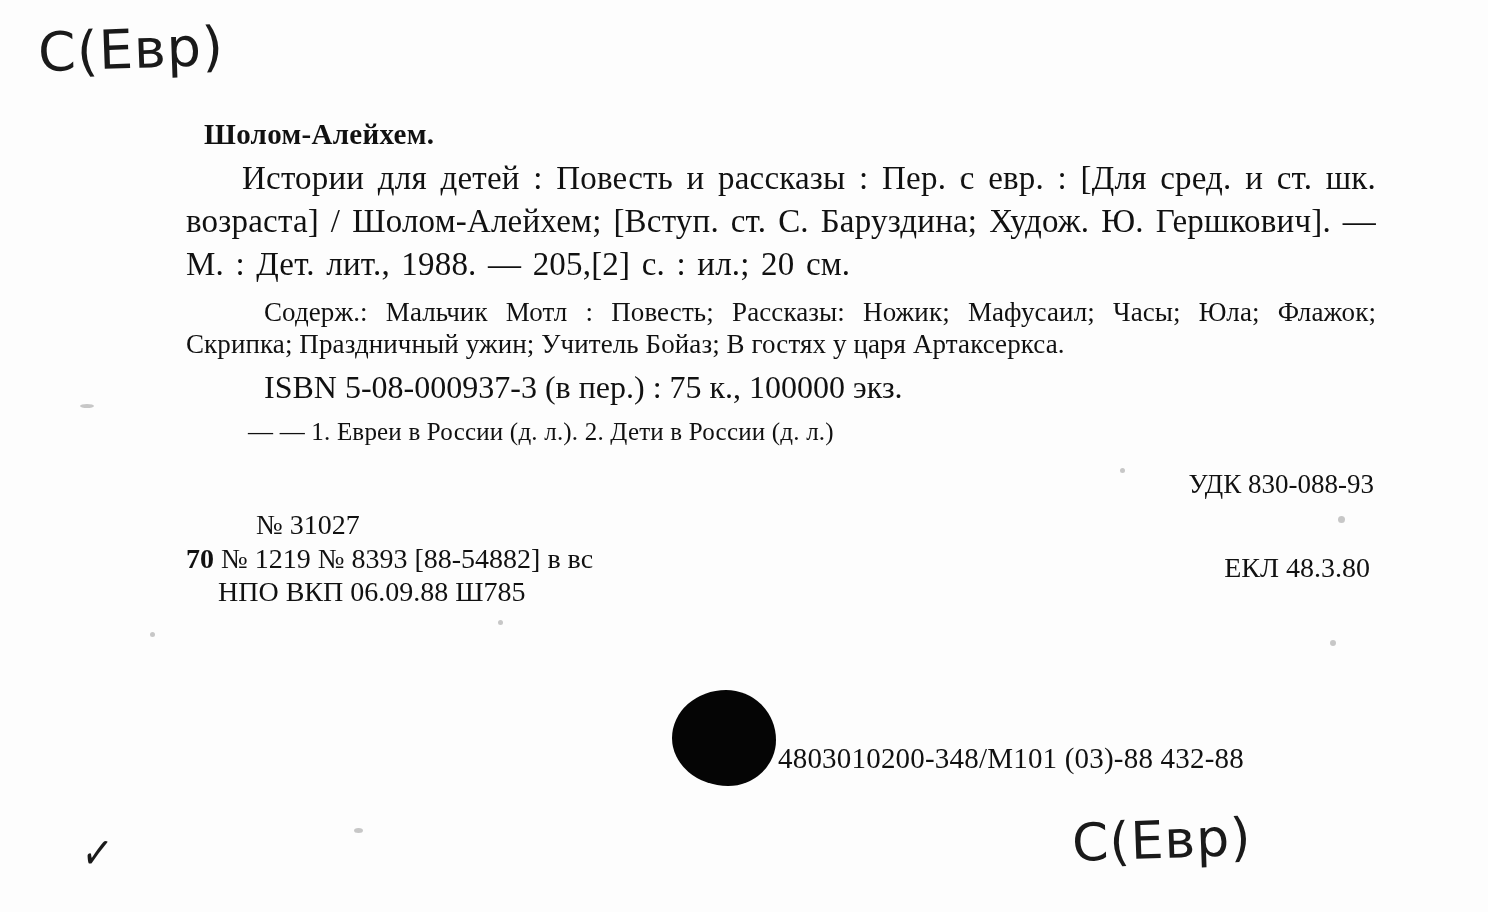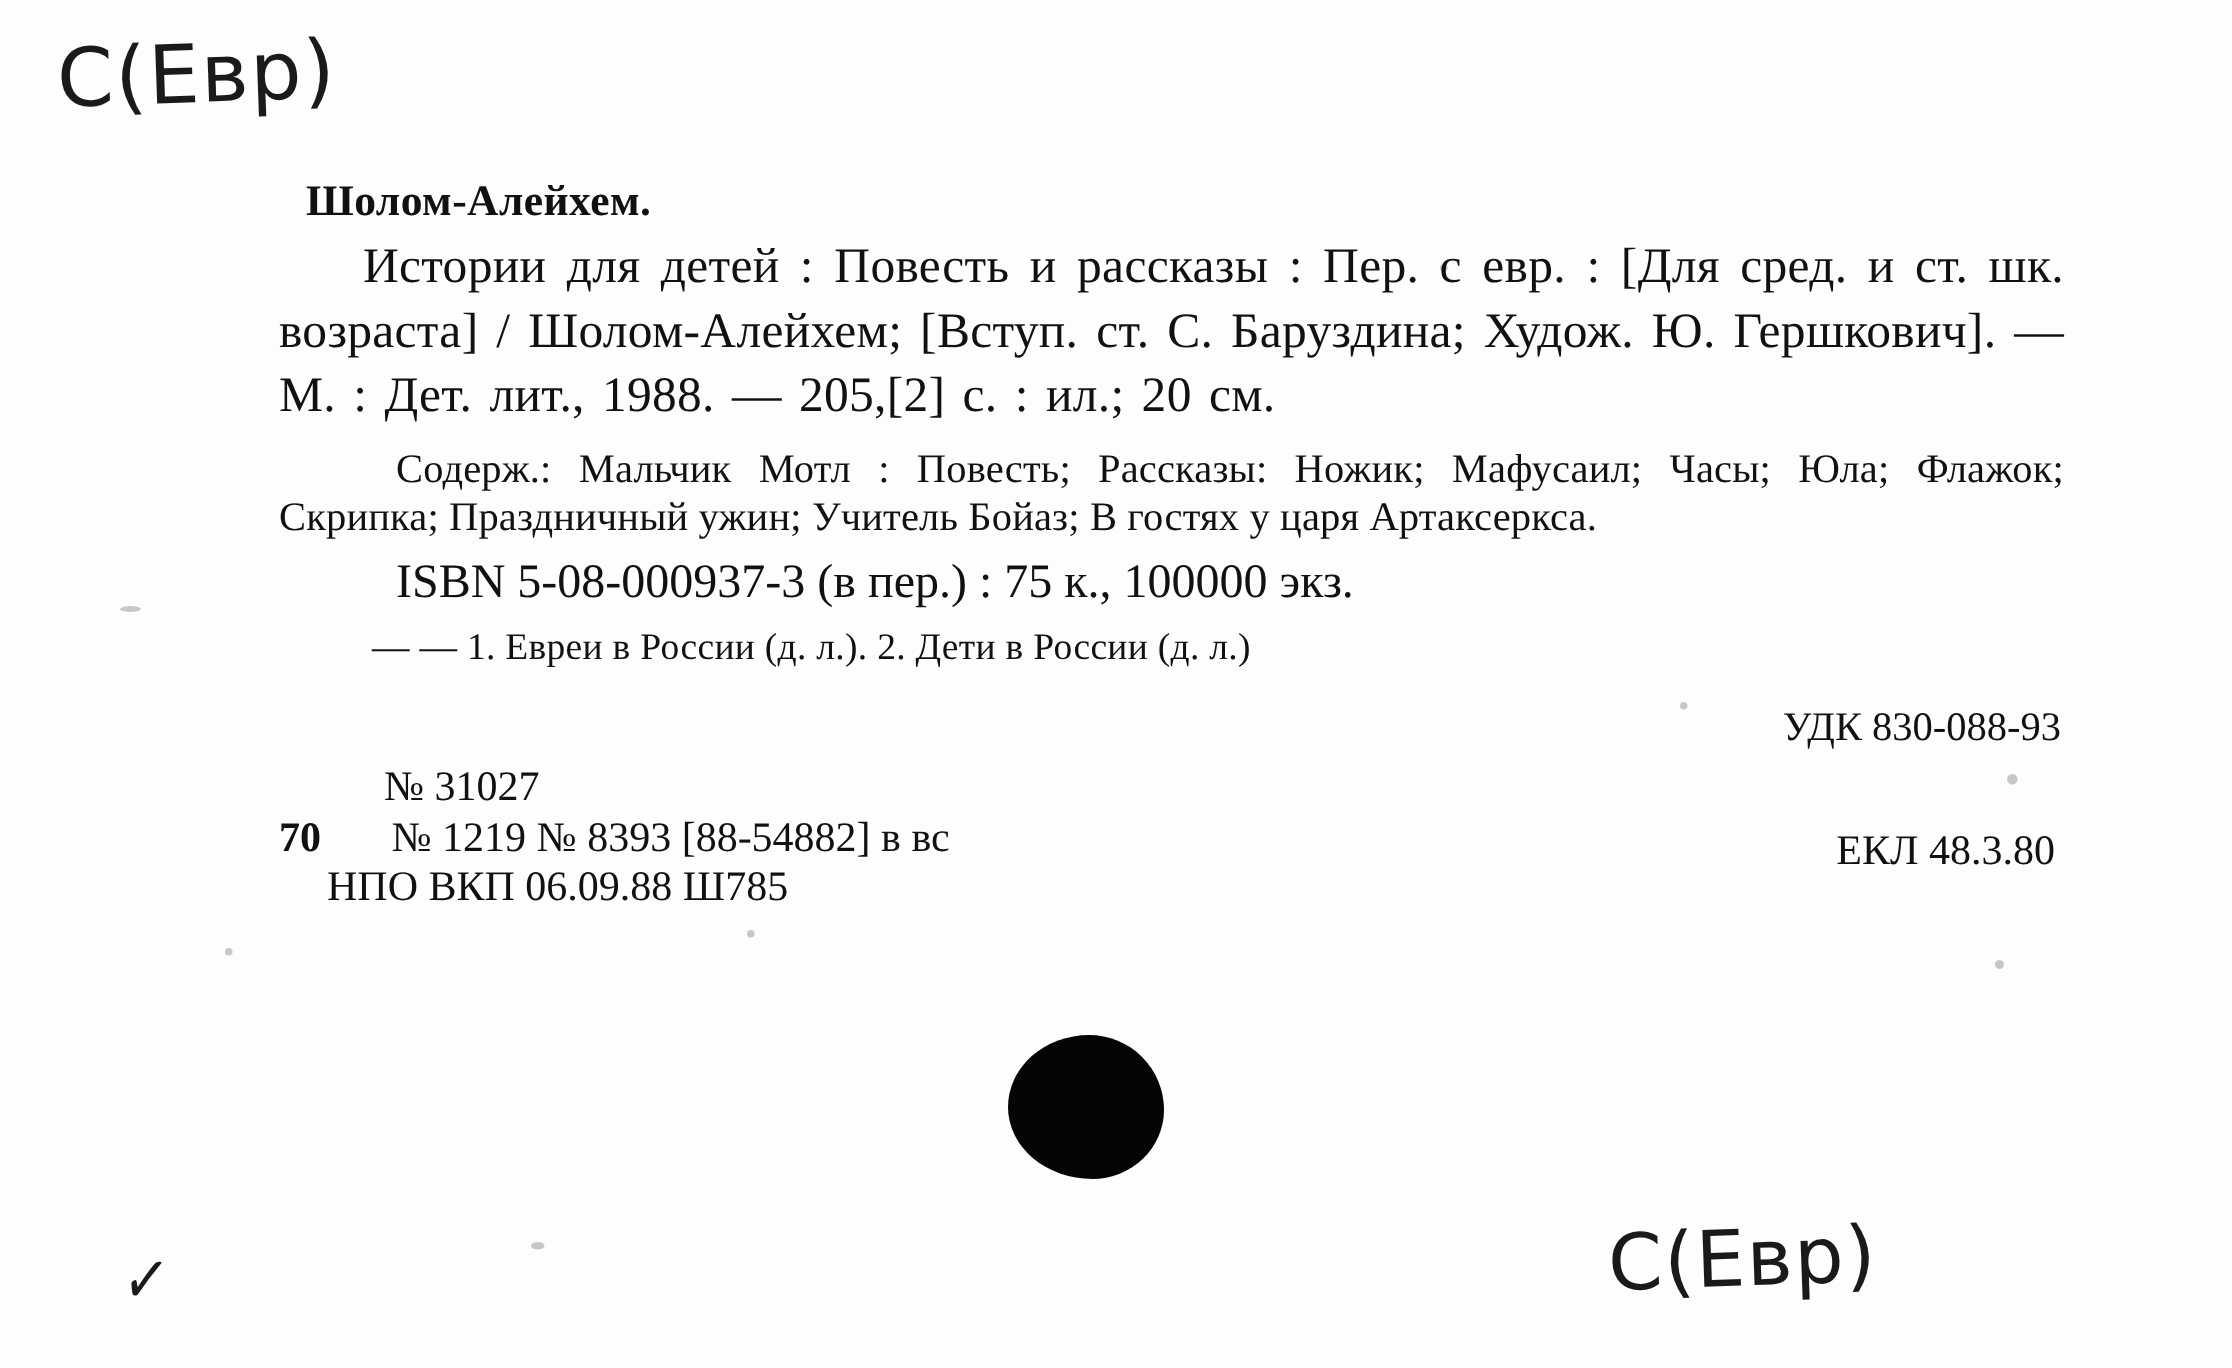--- a/index.html
+++ b/index.html
@@ -134,21 +134,21 @@
   .acc-block {
     position: absolute;
     left: 186px;
     top: 508px;
     font-size: 28px;
     line-height: 1.20;
     white-space: nowrap;
   }
   .acc-line1 { padding-left: 70px; }
   .acc-line2 { font-weight: bold; }
-  .acc-line2 .norm { font-weight: normal; margin-left: 40px; }
+  .acc-line2 .norm { font-weight: normal; }
   .acc-line3 { padding-left: 32px; }
 
   .blot {
     position: absolute;
     left: 672px;
     top: 690px;
     width: 104px;
     height: 96px;
     background: #050505;
     border-radius: 52% 48% 46% 54% / 50% 52% 48% 50%;
@@ -201,18 +201,19 @@
     <div class="acc-line1">№ 31027</div>
     <div class="acc-line2">
       <span>70</span>
       <span class="norm">№ 1219 № 8393 [88-54882] в вс</span>
     </div>
     <div class="acc-line3">НПО ВКП 06.09.88 Ш785</div>
   </div>
 
   <div class="blot"></div>
 
+  <div class="codeline">4803010200-348/М101 (03)-88 432-88</div>
 
   <div class="handwritten" id="hw-bottom">С(Евр)</div>
 
   <div class="handwritten" id="hw-check">✓</div>
 
 </div>
 
 </body></html>

